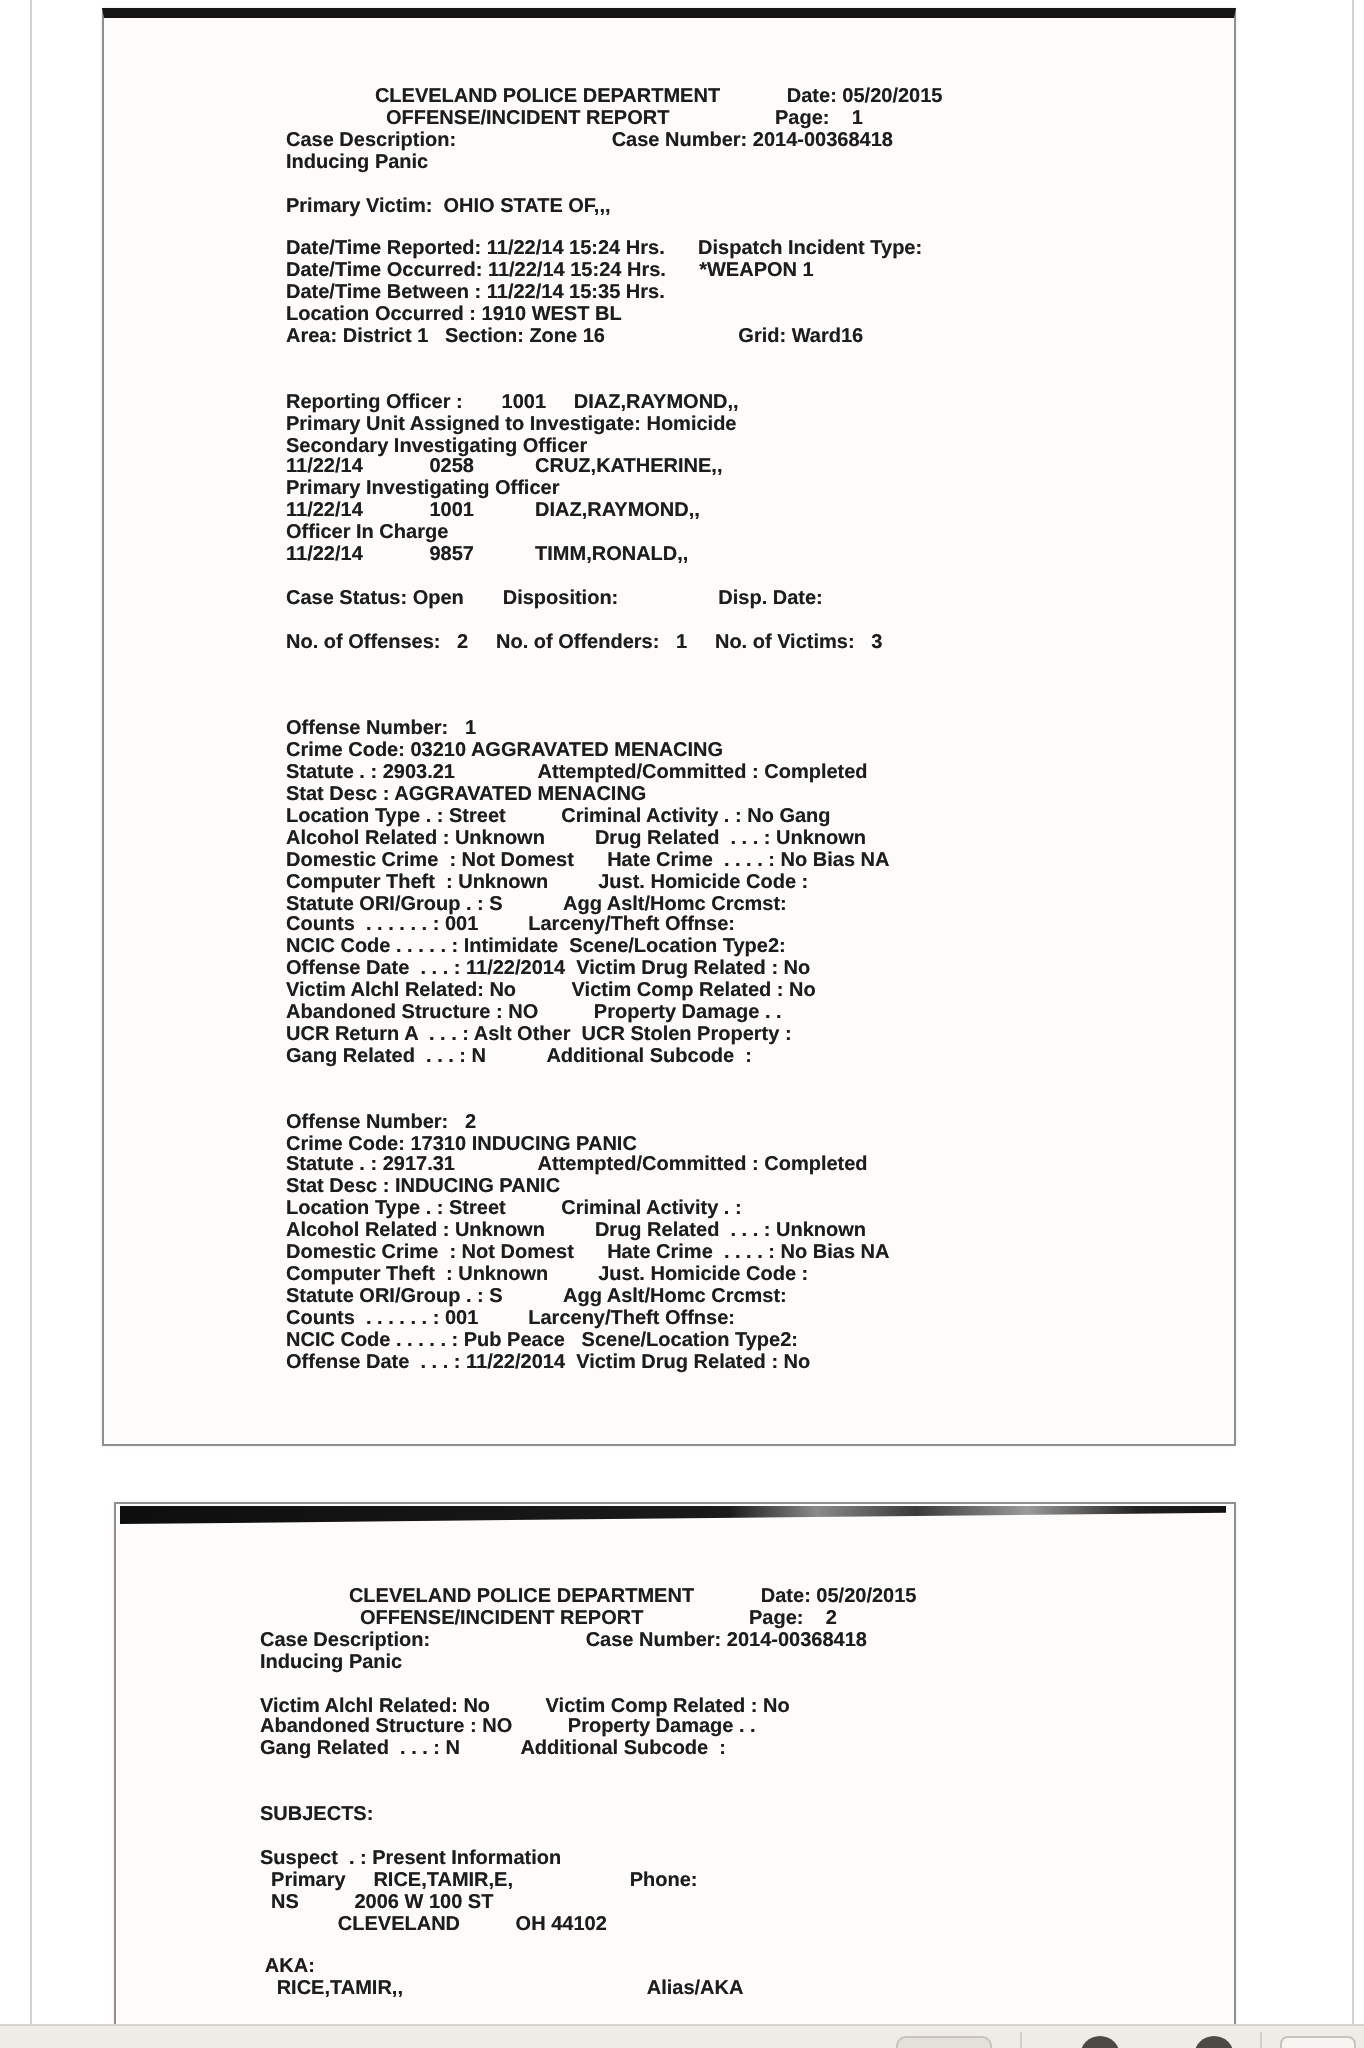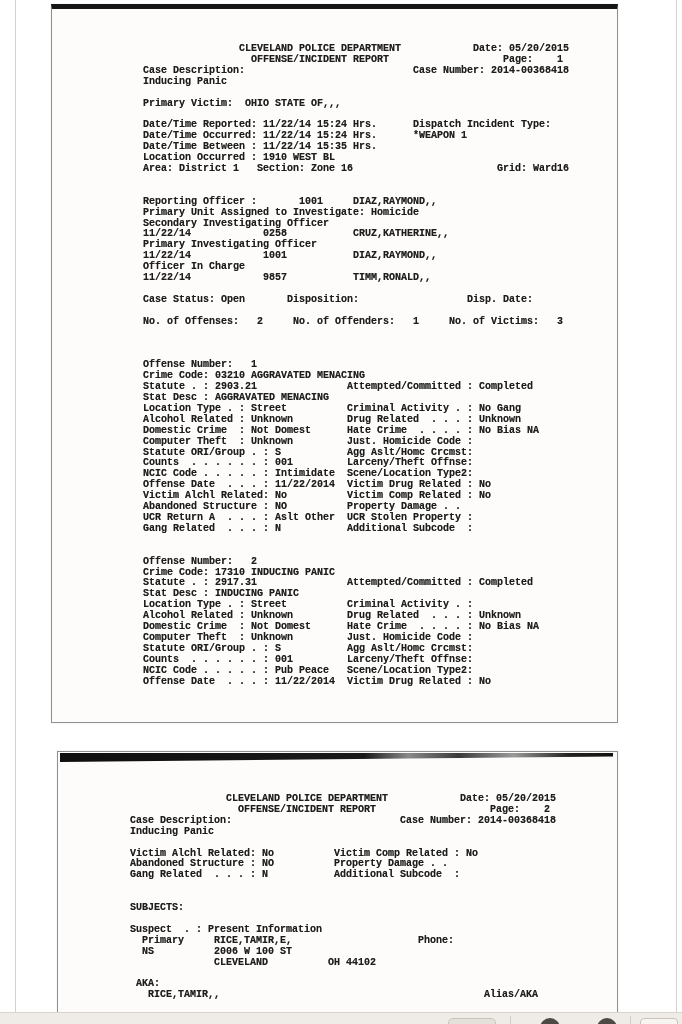--- a/index.html
+++ b/index.html
@@ -1,18 +1,18 @@
 <!DOCTYPE html>
 <html><head>
 <meta charset="utf-8">
 <style>
   html,body{margin:0;padding:0;background:#ffffff;}
   .screen{
     position:relative;width:682px;height:1024px;overflow:hidden;
-    background:#ffffff;font-family:Liberation Mono, monospace;
+    background:#ffffff;font-family:Liberation Sans, sans-serif;
   }
   .frame-line{position:absolute;top:0;height:1012px;width:1px;background:#d4d1cb;}
   .frame-line.left{left:15px;}
   .frame-line.right{left:676px;}
   .page{
     position:absolute;background:#fdfcfa;border:1px solid #8f8f8f;box-sizing:border-box;
     box-shadow:0 0 2px rgba(0,0,0,0.08);
   }
   .page1{left:51px;top:4px;width:567px;height:719px;border-top:5px solid #151515;}
   .page2{left:57px;top:751px;width:561px;height:261px;border-bottom:none;}

